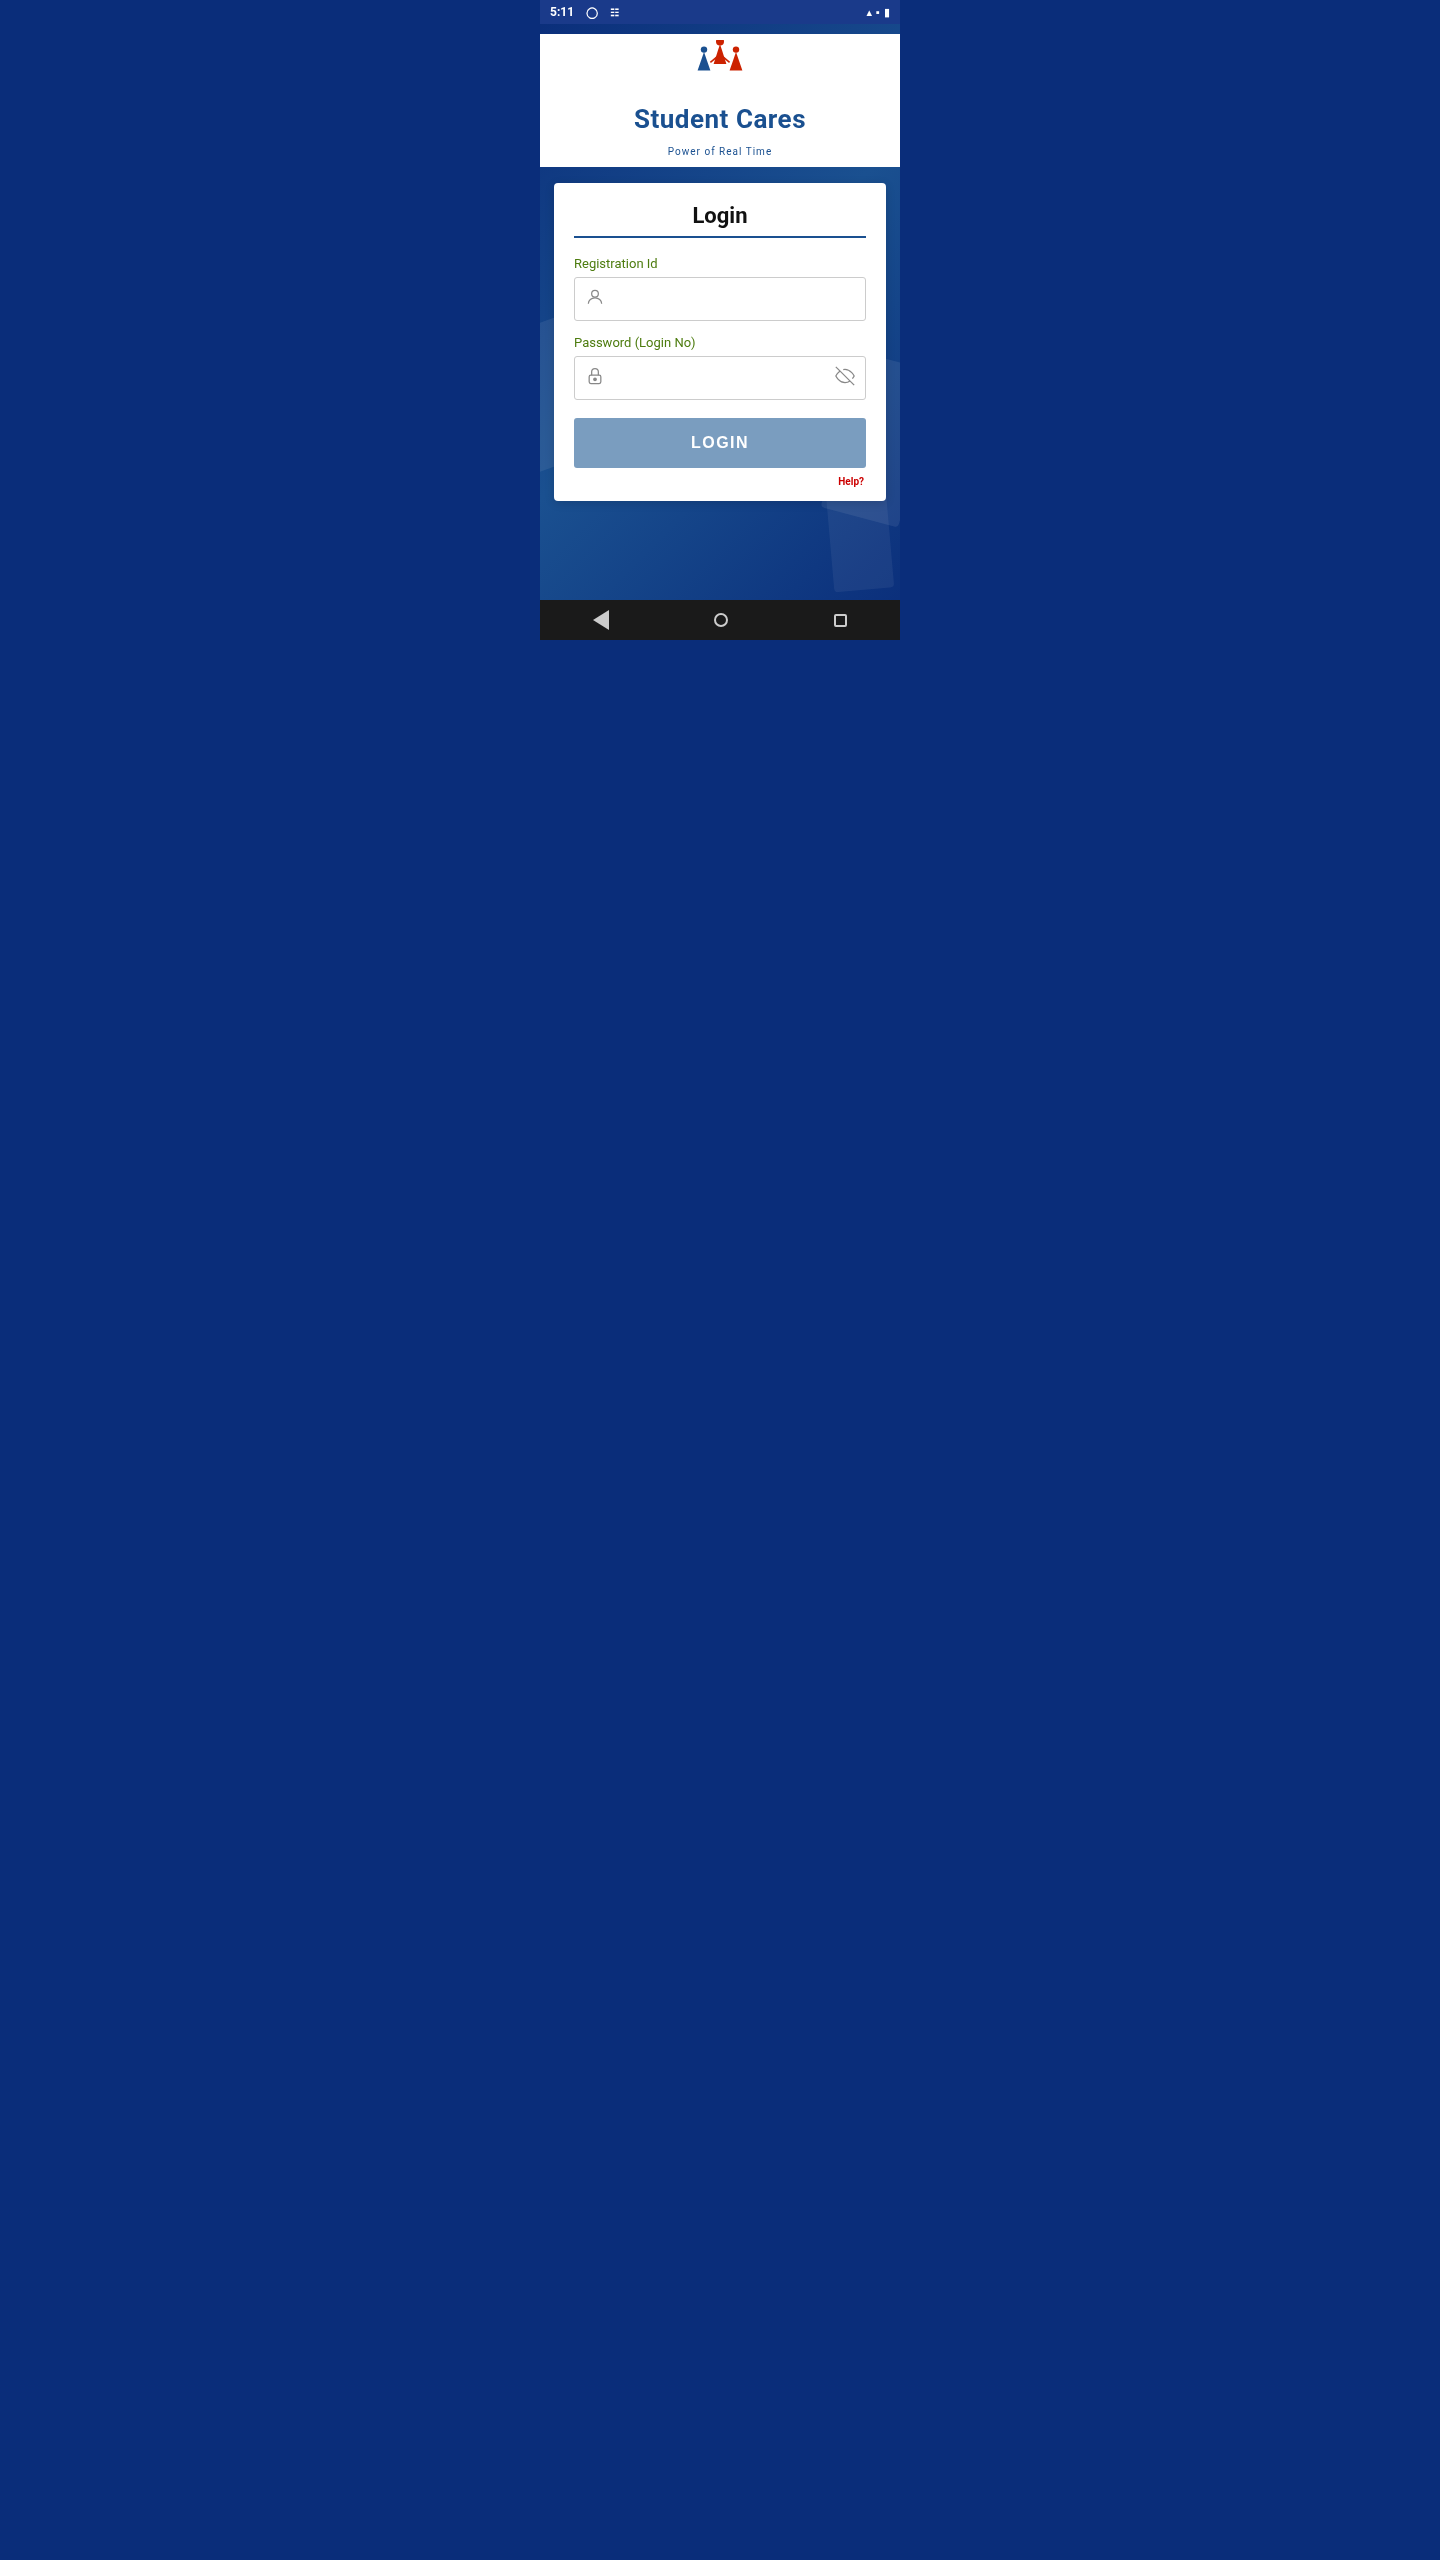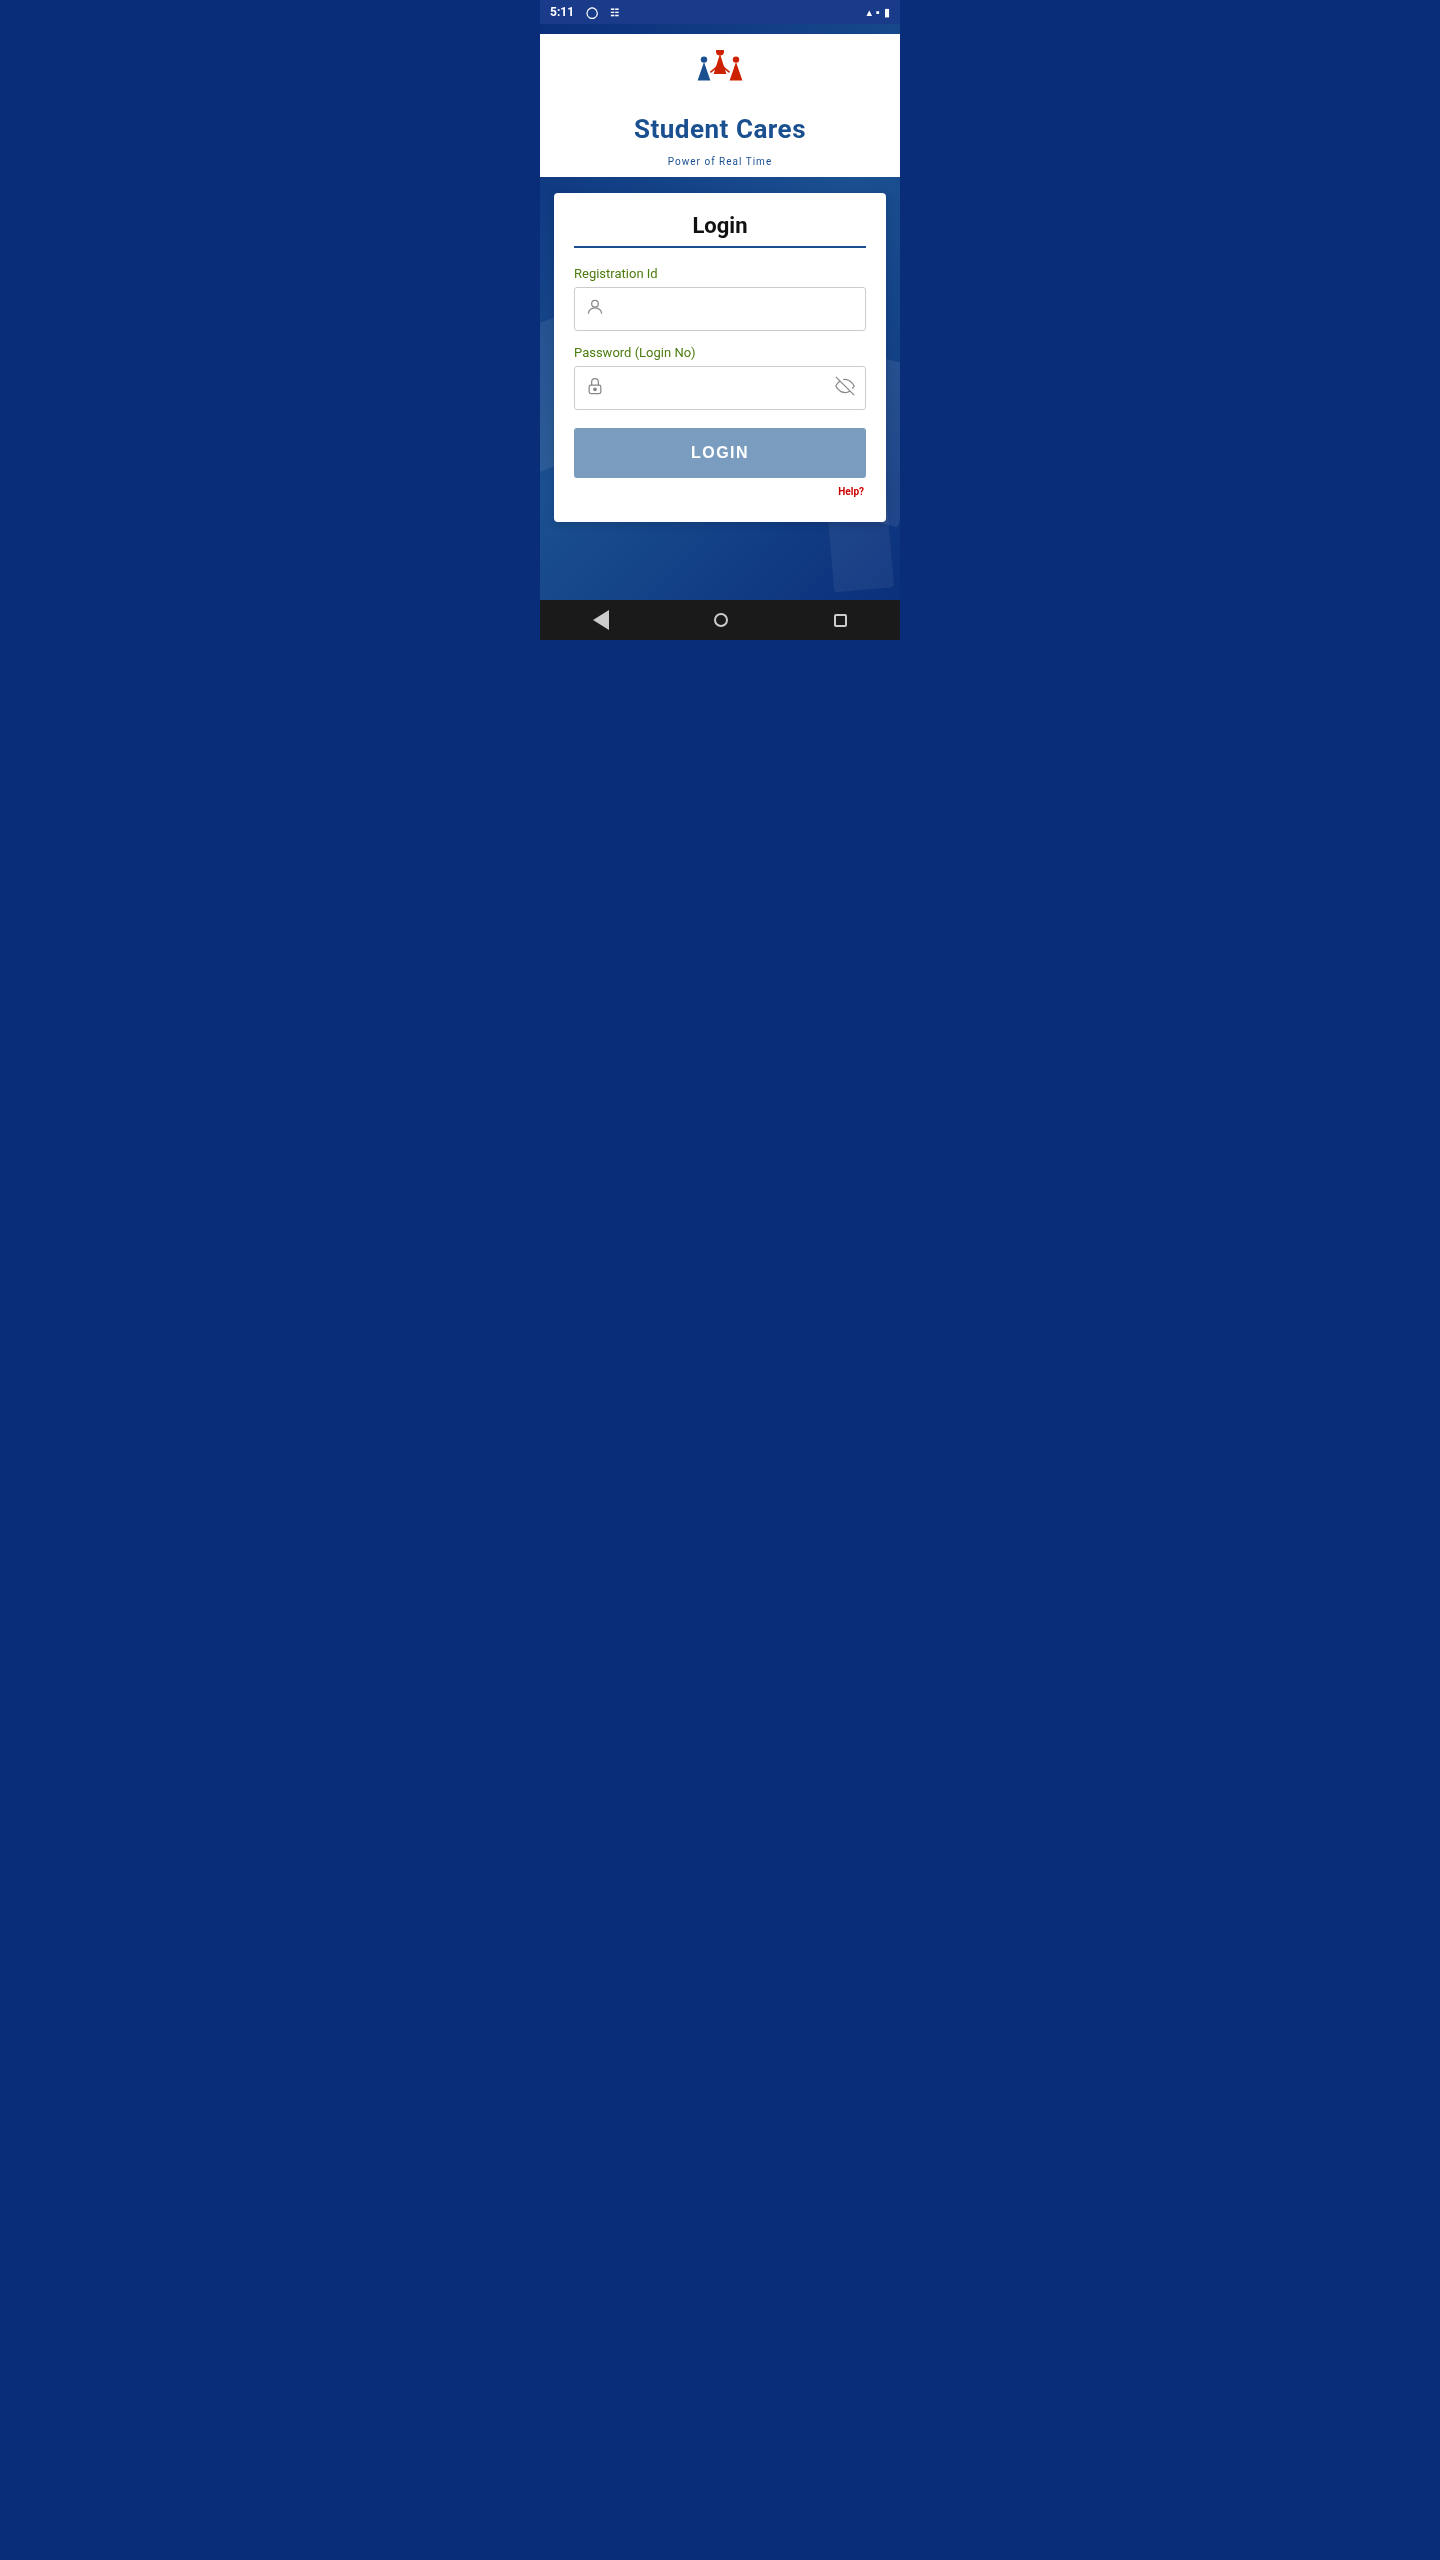--- a/index.html
+++ b/index.html
@@ -102,21 +102,21 @@
     }
 
     
     .logo-section {
       display: flex;
       flex-direction: column;
       align-items: center;
       margin-bottom: 16px;
       background: white;
       width: 100%;
-      padding: 16px 0 10px 0;
+      padding: 6px 0 10px 0;
     }
 
     .logo-graphic {
       width: 80px;
       height: 60px;
       margin-bottom: 4px;
     }
 
     .logo-text-main {
       color: #1a5090;
@@ -129,21 +129,21 @@
       color: #1a5090;
       font-size: 10px;
       letter-spacing: 1px;
       margin-top: 12px;
     }
 
     
     .login-card {
       background: white;
       border-radius: 4px;
-      padding: 20px 20px 25px 20px;
+      padding: 20px 20px 14px 20px;
       width: calc(100% - 28px);
       margin: 0 14px;
       box-shadow: 0 2px 10px rgba(0,0,0,0.15);
     }
 
     .login-title {
       text-align: center;
       font-size: 22px;
       font-weight: bold;
       color: #111;

